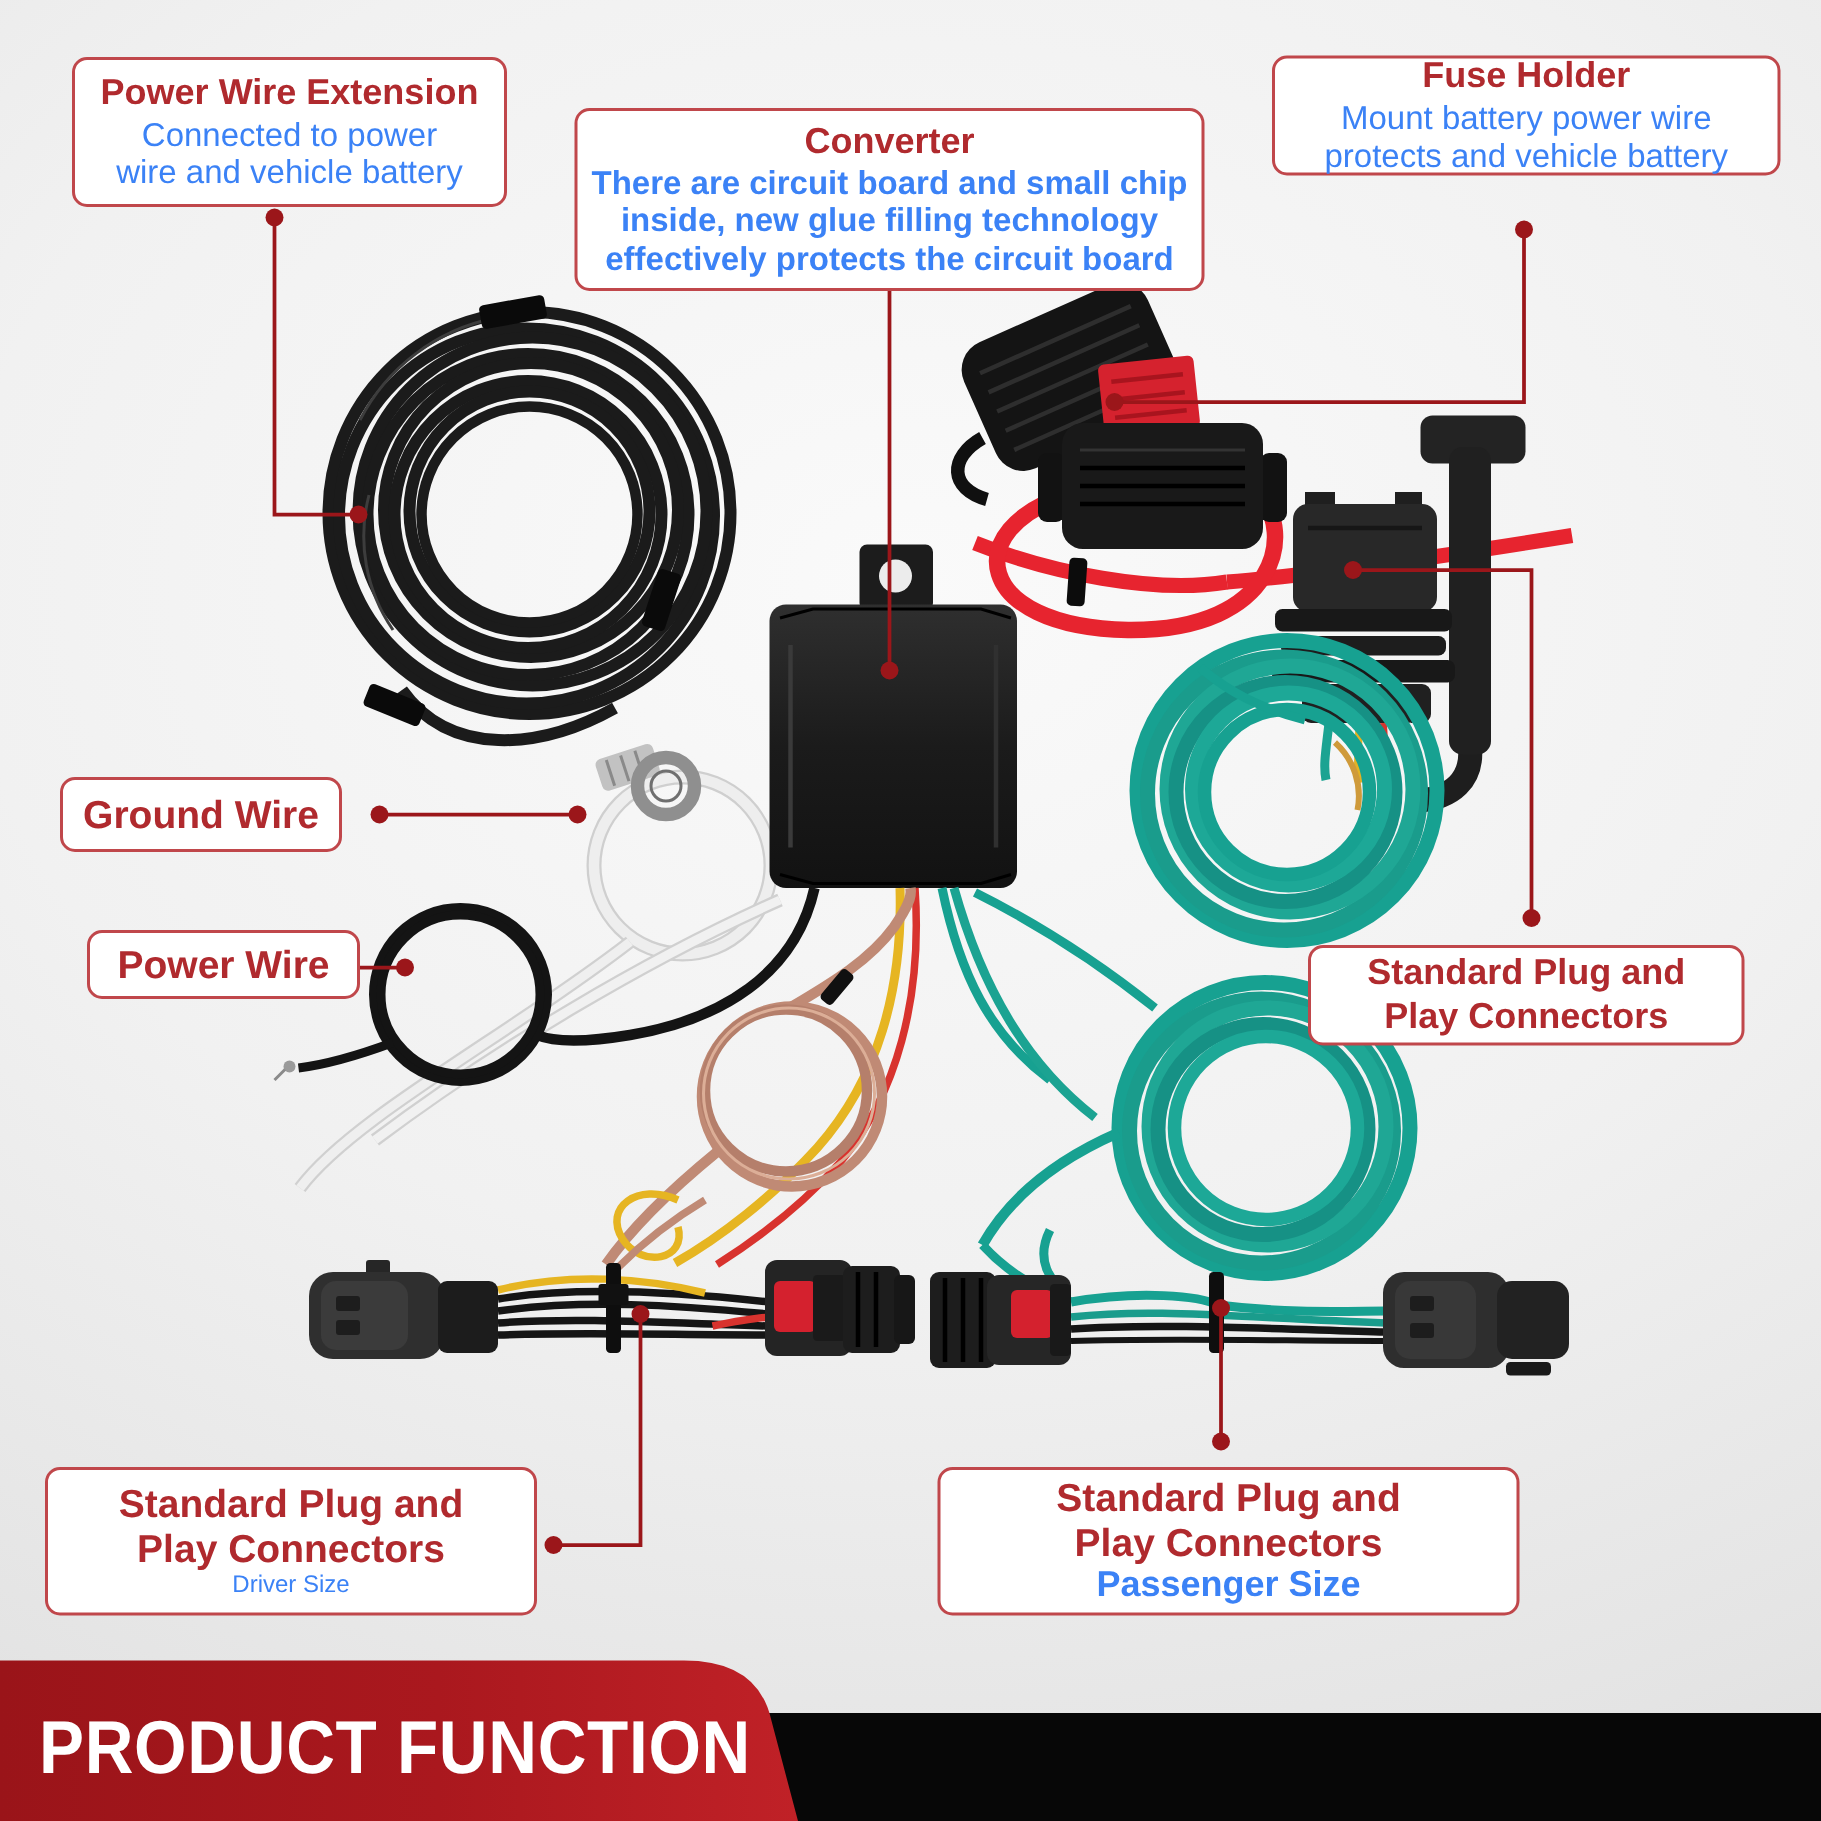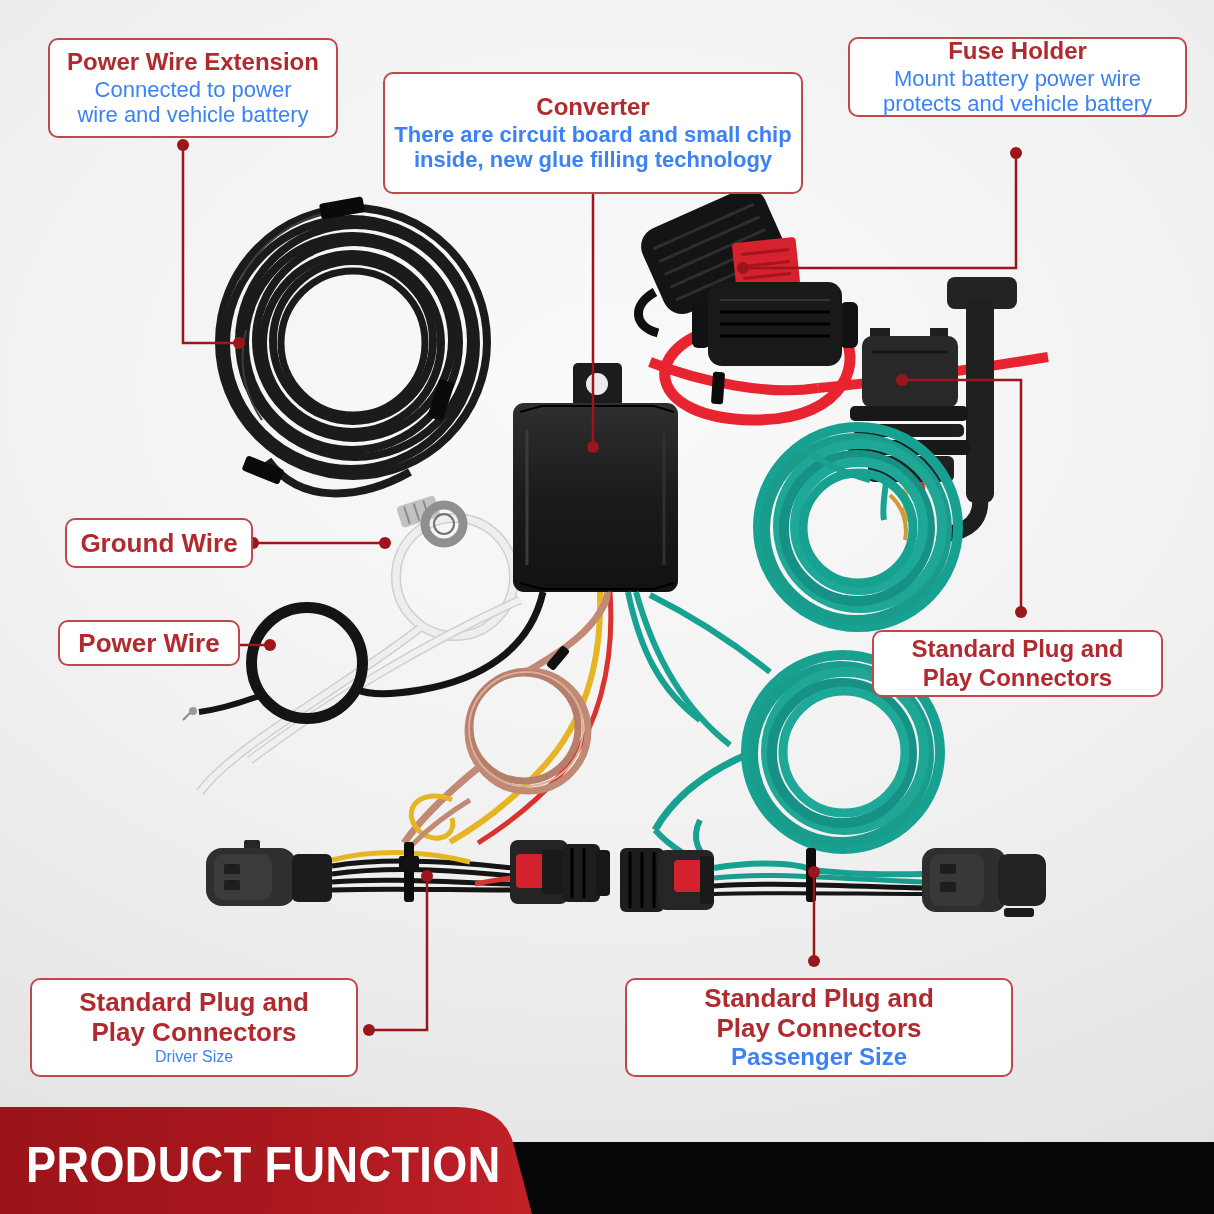--- a/index.html
+++ b/index.html
@@ -16,21 +16,21 @@
     text-align:center;box-sizing:border-box;padding:4px 6px;
   }
   .callout .t{color:#b02a2e;font-weight:bold;white-space:nowrap;line-height:1.18;}
   .callout .d{color:#3b82f6;white-space:nowrap;line-height:1.16;}
   .c1{left:48px;top:38px;width:290px;height:100px;}
   .c1 .t{font-size:24px;} .c1 .d{font-size:22px;}
   .c2{left:383px;top:38px;width:420px;height:122px;margin-top:34px;}
   .c2 .t{font-size:24px;} .c2 .d{font-size:22px;font-weight:bold;}
   .c3{left:848px;top:37px;width:339px;height:80px;}
   .c3 .t{font-size:24px;} .c3 .d{font-size:22px;}
-  .c4{left:65px;top:518px;width:188px;height:50px;}
+  .c4{left:40px;top:518px;width:188px;height:50px;}
   .c4 .t{font-size:26px;}
   .c5{left:58px;top:620px;width:182px;height:46px;}
   .c5 .t{font-size:26px;}
   .c6{left:872px;top:630px;width:291px;height:67px;}
   .c6 .t{font-size:24px;line-height:1.2;}
   .c7{left:30px;top:978px;width:328px;height:99px;}
   .c7 .t{font-size:26px;line-height:1.15;} .c7 .d{font-size:16px;}
   .c8{left:625px;top:978px;width:388px;height:99px;}
   .c8 .t{font-size:26px;line-height:1.15;} .c8 .d{font-size:24px;font-weight:bold;}
   .banner-text{
@@ -286,20 +286,21 @@
 <div class="callout c1">
   <div class="t">Power Wire Extension</div>
   <div class="d">Connected to power</div>
   <div class="d">wire and vehicle battery</div>
 </div>
 
 <div class="callout c2">
   <div class="t">Converter</div>
   <div class="d">There are circuit board and small chip</div>
   <div class="d">inside, new glue filling technology</div>
+  <div class="d">effectively protects the circuit board</div>
 </div>
 
 <div class="callout c3">
   <div class="t">Fuse Holder</div>
   <div class="d">Mount battery power wire</div>
   <div class="d">protects and vehicle battery</div>
 </div>
 
 <div class="callout c4">
   <div class="t">Ground Wire</div>

